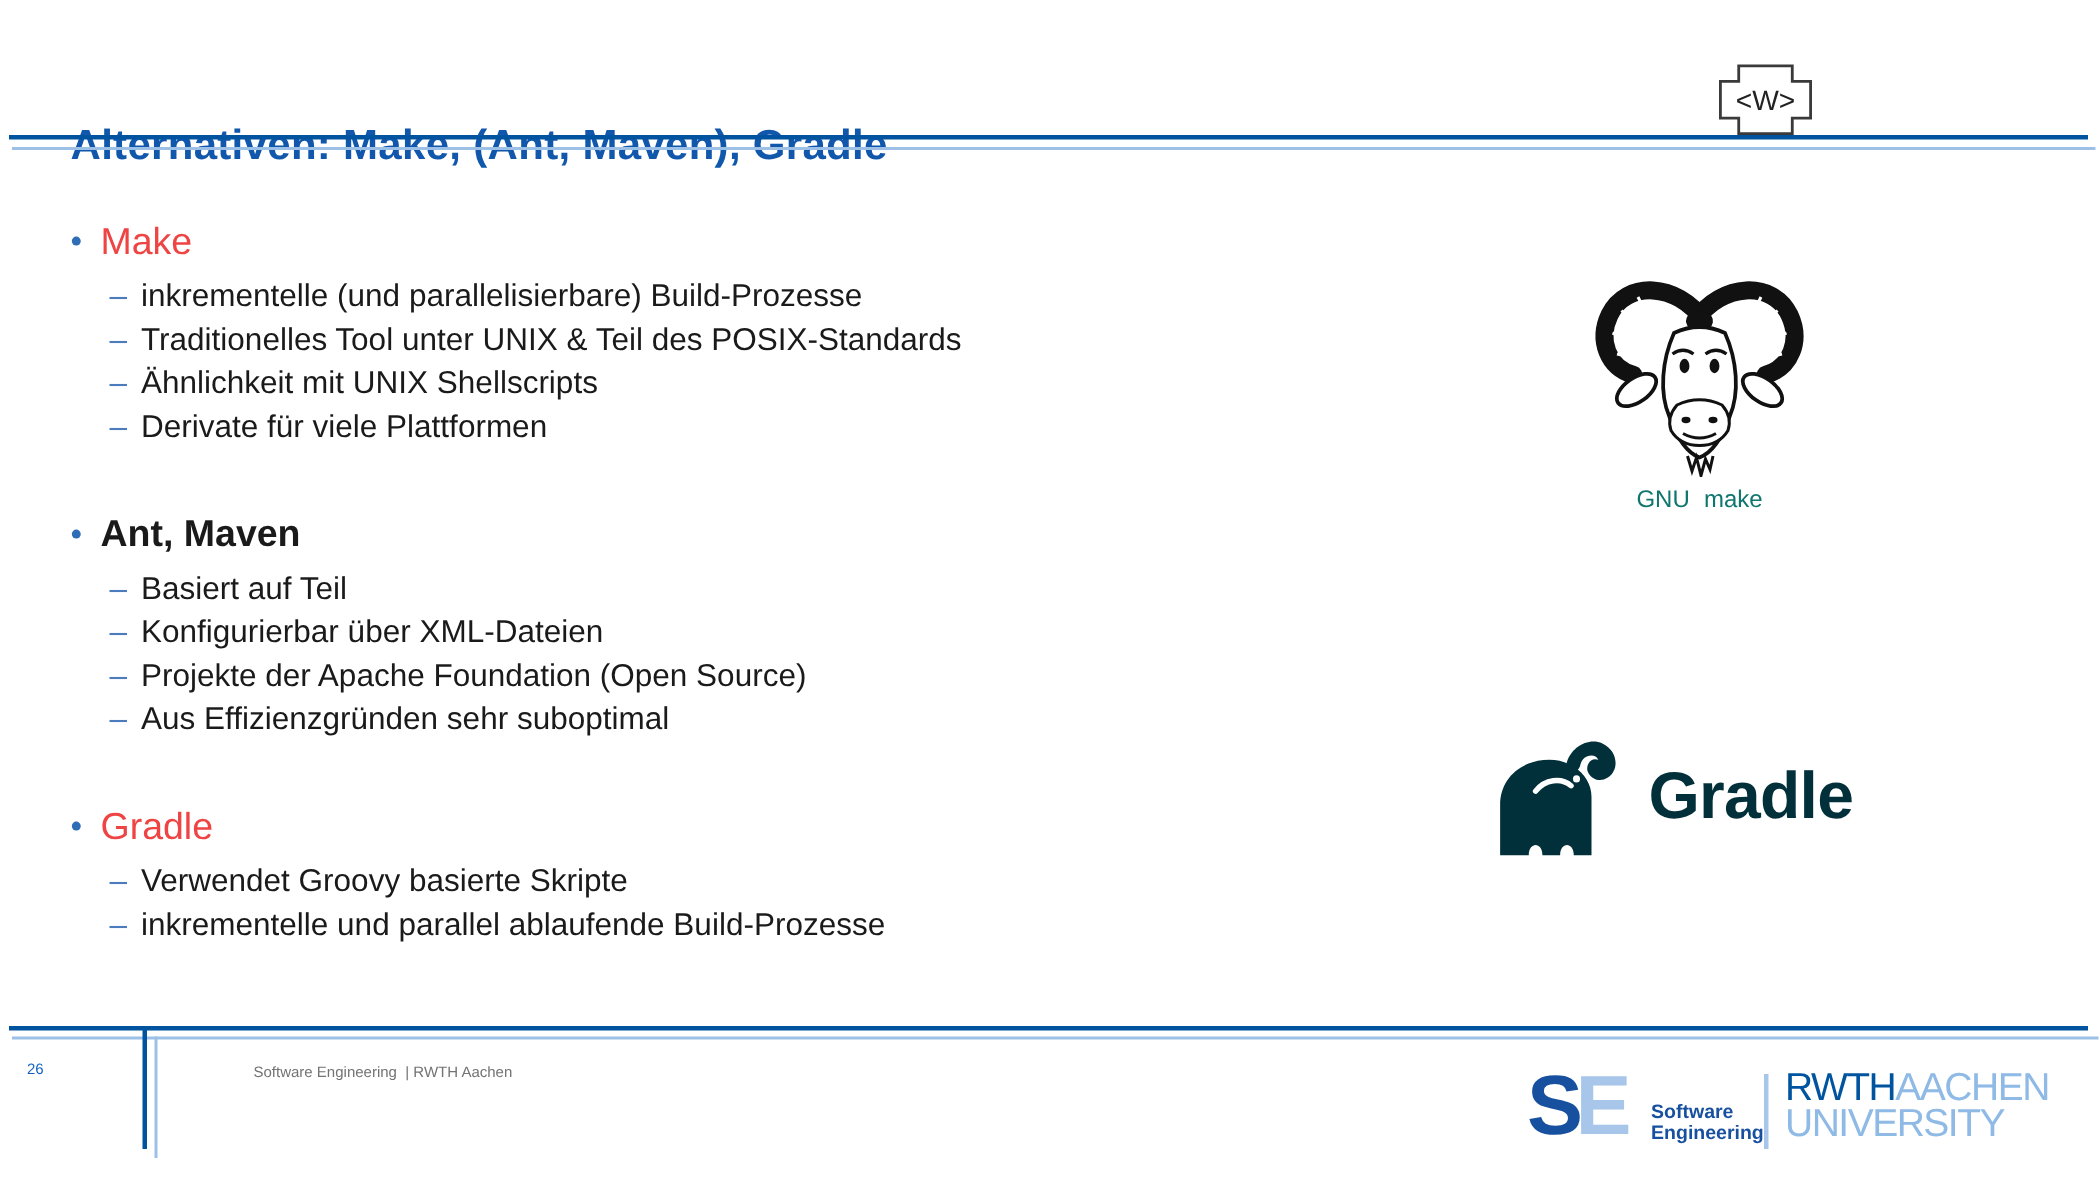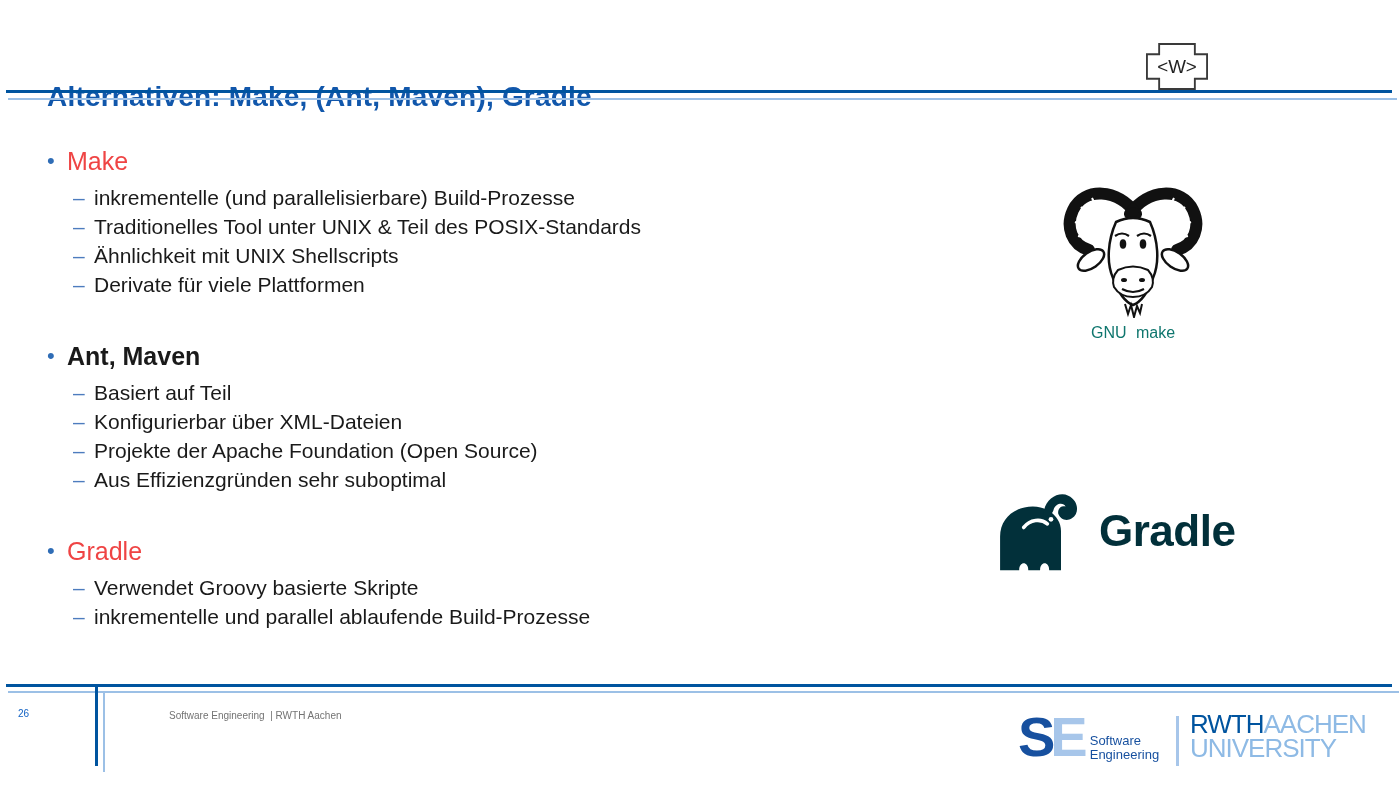--- a/index.html
+++ b/index.html
@@ -42,21 +42,21 @@
   .rule-light-bottom{left:8px;right:1px;top:691px;height:2px;background:#9cc0e6;}
   .vrule-dark{left:95px;top:684px;width:3px;height:82px;background:#00549f;}
   .vrule-light{left:103px;top:691px;width:2px;height:81px;background:#9cc0e6;}
   .page-number{left:18px;top:708px;font-size:10px;color:#1262c4;}
   .footer-text{left:137px;top:710px;font-size:10px;color:#737373;white-space:pre;margin-left:32px;}
 
   .se-logo{left:1018px;top:706px;display:flex;align-items:flex-end;height:60px;}
   .se-letters{font-size:56px;font-weight:bold;line-height:58px;letter-spacing:-5px;}
   .se-s{color:#17509f;}
   .se-e{color:#a7c6ea;}
-  .se-small{margin-left:7px;font-size:13px;font-weight:normal;color:#17509f;line-height:1.12;padding-bottom:3px;}
+  .se-small{margin-left:18px;font-size:13px;font-weight:bold;color:#17509f;line-height:1.12;padding-bottom:3px;}
   .logo-divider{left:1176px;top:716px;width:3px;height:50px;background:#a7c6ea;}
   .rwth-logo{left:1190px;top:712px;width:174px;font-weight:normal;letter-spacing:-1px;line-height:24px;font-size:26px;white-space:nowrap;}
   .rwth-line2{text-align:left;}
   .rwth-dark{color:#00549f;}
   .rwth-light{color:#8ebae5;}
 </style>
 </head>
 <body>
 
 <div>

